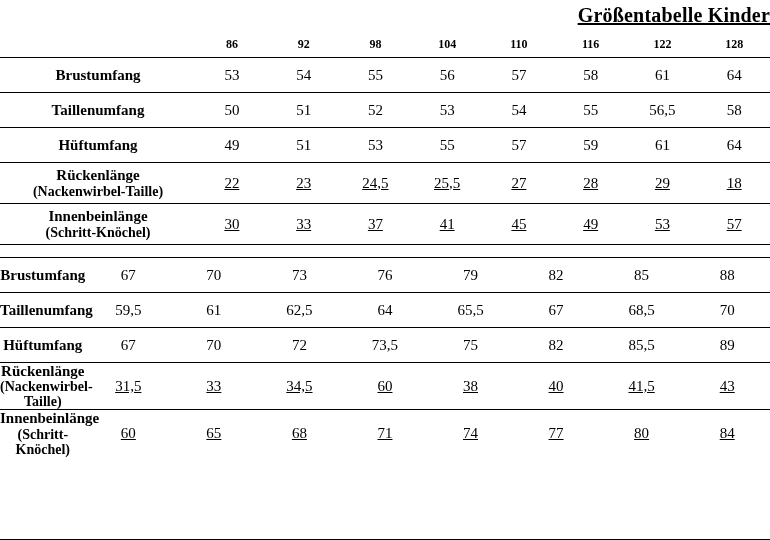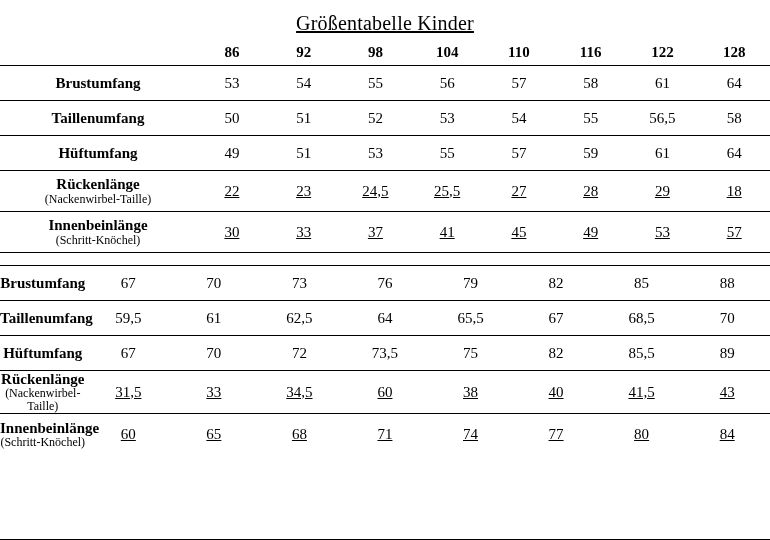--- a/index.html
+++ b/index.html
@@ -16,25 +16,25 @@
     overflow: hidden;
   }
   .page {
     width: 770px;
     height: 540px;
     position: relative;
     box-sizing: border-box;
     padding: 0;
   }
   .title {
-    text-align: center;
+    text-align: right;
     font-size: 20px;
-    font-weight: normal;
+    font-weight: bold;
     text-decoration: underline;
-    padding-top: 12px;
+    padding-top: 4px;
     padding-bottom: 4px;
     letter-spacing: 0.2px;
   }
   table.sizes {
     width: 770px;
     border-collapse: collapse;
     table-layout: fixed;
   }
   table.sizes td, table.sizes th {
     padding: 0;
@@ -43,26 +43,26 @@
   }
   .rowlabel {
     font-size: 15px;
     font-weight: bold;
     text-align: center;
     padding-left: 10px;
     line-height: 1.08;
     width: 196px;
   }
   .rowlabel .sub {
-    font-weight: normal;
+    font-weight: bold;
+    font-size: 14px;
+    display: block;
+  }
+  .colhead {
     font-size: 12px;
-    display: block;
-  }
-  .colhead {
-    font-size: 15px;
     font-weight: bold;
     text-align: center;
     height: 26px;
   }
   .cell {
     font-size: 15px;
     font-weight: normal;
     text-align: center;
     height: 34px;
   }

